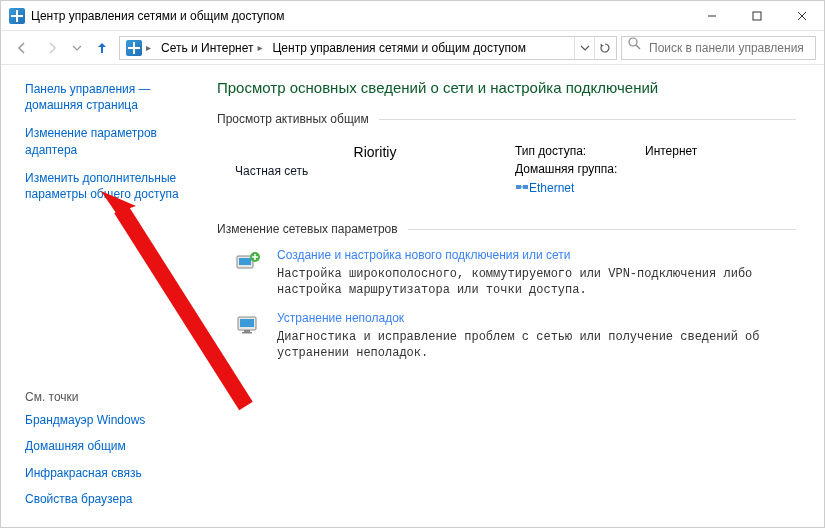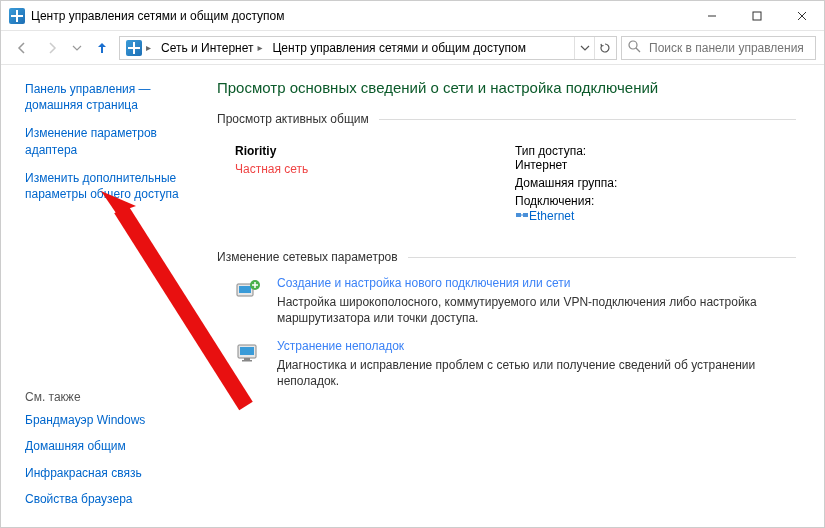--- a/index.html
+++ b/index.html
@@ -77,21 +77,20 @@
     width: 20px; height: 22px;
     display: flex; align-items: center; justify-content: center;
     color: #555;
     border-left: 1px solid #e0e0e0;
   }
   .searchbox {
     width: 195px;
     height: 24px;
     border: 1px solid #cfcfcf;
     display: flex;
-    align-items: center;
     padding: 0 6px;
     color: #777;
     gap: 6px;
   }
   .searchbox input {
     border: none; outline: none; font-size: 12px; width: 100%;
     color: #555; background: transparent;
   }
   .searchbox .sicon { color: #888; }
 
@@ -147,40 +146,40 @@
     flex: 1;
     height: 1px;
     background: #dcdcdc;
   }
 
   .netblock {
     display: flex;
     margin: 18px 0 22px 18px;
   }
   .netblock .left { width: 280px; }
-  .netblock .netname { font-size: 12px; font-weight: bold; margin-bottom: 4px; }
-  .netblock .nettype { font-size: 12px; color: #ef4444; }
+  .netblock .netname { font-size: 14px; font-weight: normal; margin-bottom: 4px; text-align: center; }
+  .netblock .nettype { font-size: 12px; color: #0f172a; }
   .netprops {
     font-size: 12px;
   }
-  .netprops .row { display: flex; margin-bottom: 4px; flex-direction: column; }
+  .netprops .row { display: flex; margin-bottom: 4px; }
   .netprops .k { width: 130px; color: #000; }
   .netprops .v { color: #000; }
   .netprops .v.link { color: #0066cc; }
   .netprops .with-icon { display: flex; align-items: center; }
   .miniicon { width: 14px; height: 12px; display: inline-block; }
 
   .action {
     display: flex;
     margin: 12px 0 10px 18px;
     gap: 14px;
   }
   .action .aicon { width: 28px; height: 24px; flex: 0 0 28px; margin-top: 2px; }
   .action .atext .atitle { color: #3b82f6; font-size: 12px; margin-bottom: 4px; cursor: pointer; }
-  .action .atext .adesc { color: #333; font-size: 12px; line-height: 1.35; }
+  .action .atext .adesc { color: #333; font-size: 12px; line-height: 1.35; font-family: Liberation Mono, monospace; }
 
   
   .arrow-overlay {
     position: absolute;
     left: 80px;
     top: 190px;
     pointer-events: none;
   }
 
   
@@ -282,21 +281,21 @@
   </div>
 </div>
 
 <div class="body">
   <div class="sidebar">
     <a class="navlink">Панель управления — домашняя страница</a>
     <a class="navlink">Изменение параметров адаптера</a>
     <a class="navlink">Изменить дополнительные параметры общего доступа</a>
 
     <div class="seealso">
-      <div class="hdr">См. также</div>
+      <div class="hdr">См. точки</div>
       <a>Брандмауэр Windows</a>
       <a>Домашняя общим</a>
       <a>Инфракрасная связь</a>
       <a>Свойства браузера</a>
     </div>
   </div>
 
   <div class="main">
     <h1>Просмотр основных сведений о сети и настройка подключений</h1>
 
@@ -312,21 +311,20 @@
       </div>
       <div class="netprops">
         <div class="row">
           <div class="k">Тип доступа:</div>
           <div class="v">Интернет</div>
         </div>
         <div class="row">
           <div class="k">Домашняя группа:</div>
         </div>
         <div class="row">
-          <div class="k">Подключения:</div>
           <div class="v">
             <div class="with-icon">
               <span class="miniicon">
                 <svg width="14" height="12" viewBox="0 0 14 12">
                     <rect x="1" y="3" width="5" height="4" fill="#4a90d9"></rect>
                     <rect x="8" y="3" width="5" height="4" fill="#4a90d9"></rect>
                     <line x1="6" y1="5" x2="8" y2="5" stroke="#4a90d9" stroke-width="1"></line>
                   </svg>
               </span>
               <span class="link">Ethernet</span>

